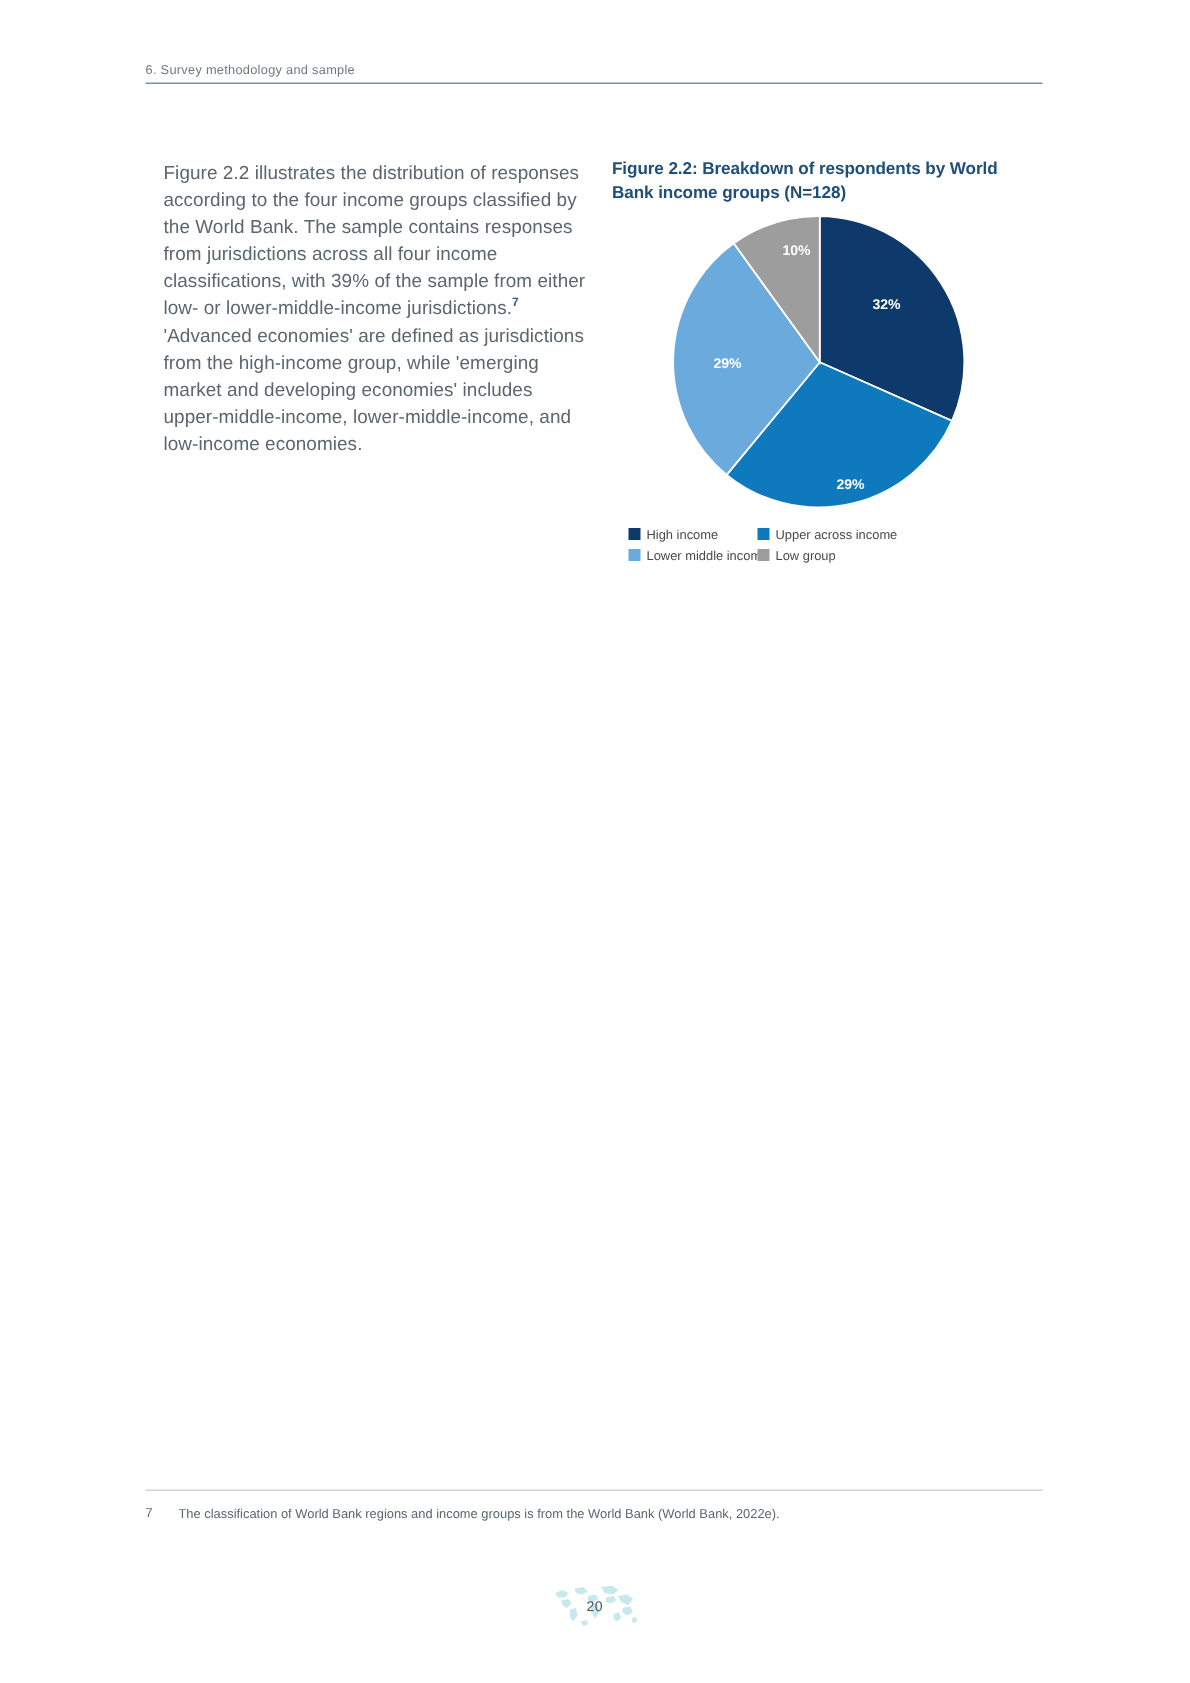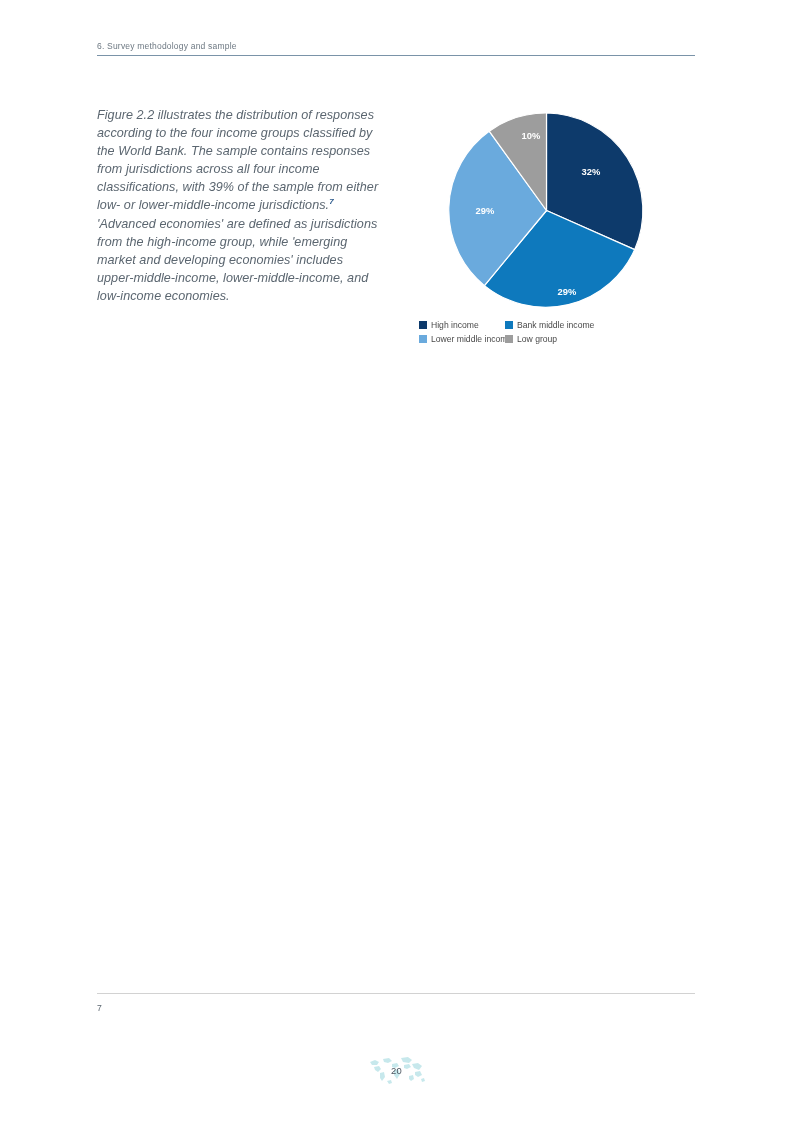--- a/index.html
+++ b/index.html
@@ -40,24 +40,23 @@
   
   .body-area {
     position: absolute;
     left: 97px;
     top: 106px;
     width: 598px;
     height: 300px;
   }
   .col-left {
     position: absolute;
-    left: 0;
+    left: 12px;
     top: 0;
     width: 285px;
-    font-style: italic;
   }
   .col-left p {
     margin: 0;
     font-size: 12.6px;
     line-height: 18.1px;
     color: #5b6670;
     letter-spacing: .05px;
   }
   .col-left sup {
     font-size: 8px;
@@ -207,20 +206,21 @@
   <div class="header-rule"></div>
 </div>
 
 <div class="body-area">
 
   <div class="col-left">
     <p><span>Figure 2.2 illustrates the distribution of responses according to the four income groups classified by the World Bank. The sample contains responses from jurisdictions across all four income classifications, with 39% of the sample from either low- or lower-middle-income jurisdictions.</span><sup>7</sup> <span>'Advanced economies' are defined as jurisdictions from the high-income group, while 'emerging market and developing economies' includes upper-middle-income, lower-middle-income, and low-income economies.</span></p>
   </div>
 
   <div class="col-right">
+    <p class="fig-title">Figure 2.2: Breakdown of respondents by World Bank income groups (N=128)</p>
 
     <div class="chart-wrap">
 
       <div class="pie-holder">
         <svg class="pie-svg" width="197" height="197" viewBox="0 0 197 197">
 
           <path d="M 98.5 98.5 L 98.5 1 A 97.5 97.5 0 0 1 186.71 137.58 Z" fill="#0d3a6b" stroke="#ffffff" stroke-width="1.2"></path>
 
           <path d="M 98.5 98.5 L 186.71 137.58 A 97.5 97.5 0 0 1 36.42 173.60 Z" fill="#0e79bd" stroke="#ffffff" stroke-width="1.2"></path>
 
@@ -236,21 +236,21 @@
       </div>
 
       <div class="legend">
         <div class="legend-row">
           <div class="legend-item slot-a">
             <span class="legend-swatch" style="background:#0d3a6b"></span>
             <span class="legend-text">High income</span>
           </div>
           <div class="legend-item slot-b">
             <span class="legend-swatch" style="background:#0e79bd"></span>
-            <span class="legend-text">Bank middle income</span>
+            <span class="legend-text">Upper across income</span>
           </div>
         </div>
         <div class="legend-row">
           <div class="legend-item slot-a">
             <span class="legend-swatch" style="background:#6aaadd"></span>
             <span class="legend-text">Lower middle income</span>
           </div>
           <div class="legend-item slot-b">
             <span class="legend-swatch" style="background:#9d9d9d"></span>
             <span class="legend-text">Low group</span>
@@ -260,20 +260,21 @@
 
     </div>
   </div>
 
 </div>
 
 <div class="footnote-area">
   <div class="footnote-rule"></div>
   <div class="footnote">
     <span class="footnote-num">7</span>
+    <span class="footnote-text">The classification of World Bank regions and income groups is from the World Bank (World Bank, 2022e).</span>
   </div>
 </div>
 
 <div class="page-footer">
   <div class="footer-inner">
     <svg class="world-map" width="58" height="34" viewBox="0 0 58 34">
       <g fill="#9ad7dd">
         <path d="M2 9 L7 7 L11 9 L9 12 L4 12 Z"></path>
         <path d="M6 14 L11 13 L13 16 L10 19 L7 17 Z"></path>
         <path d="M12 20 L16 19 L17 24 L14 28 L12 25 Z"></path>

